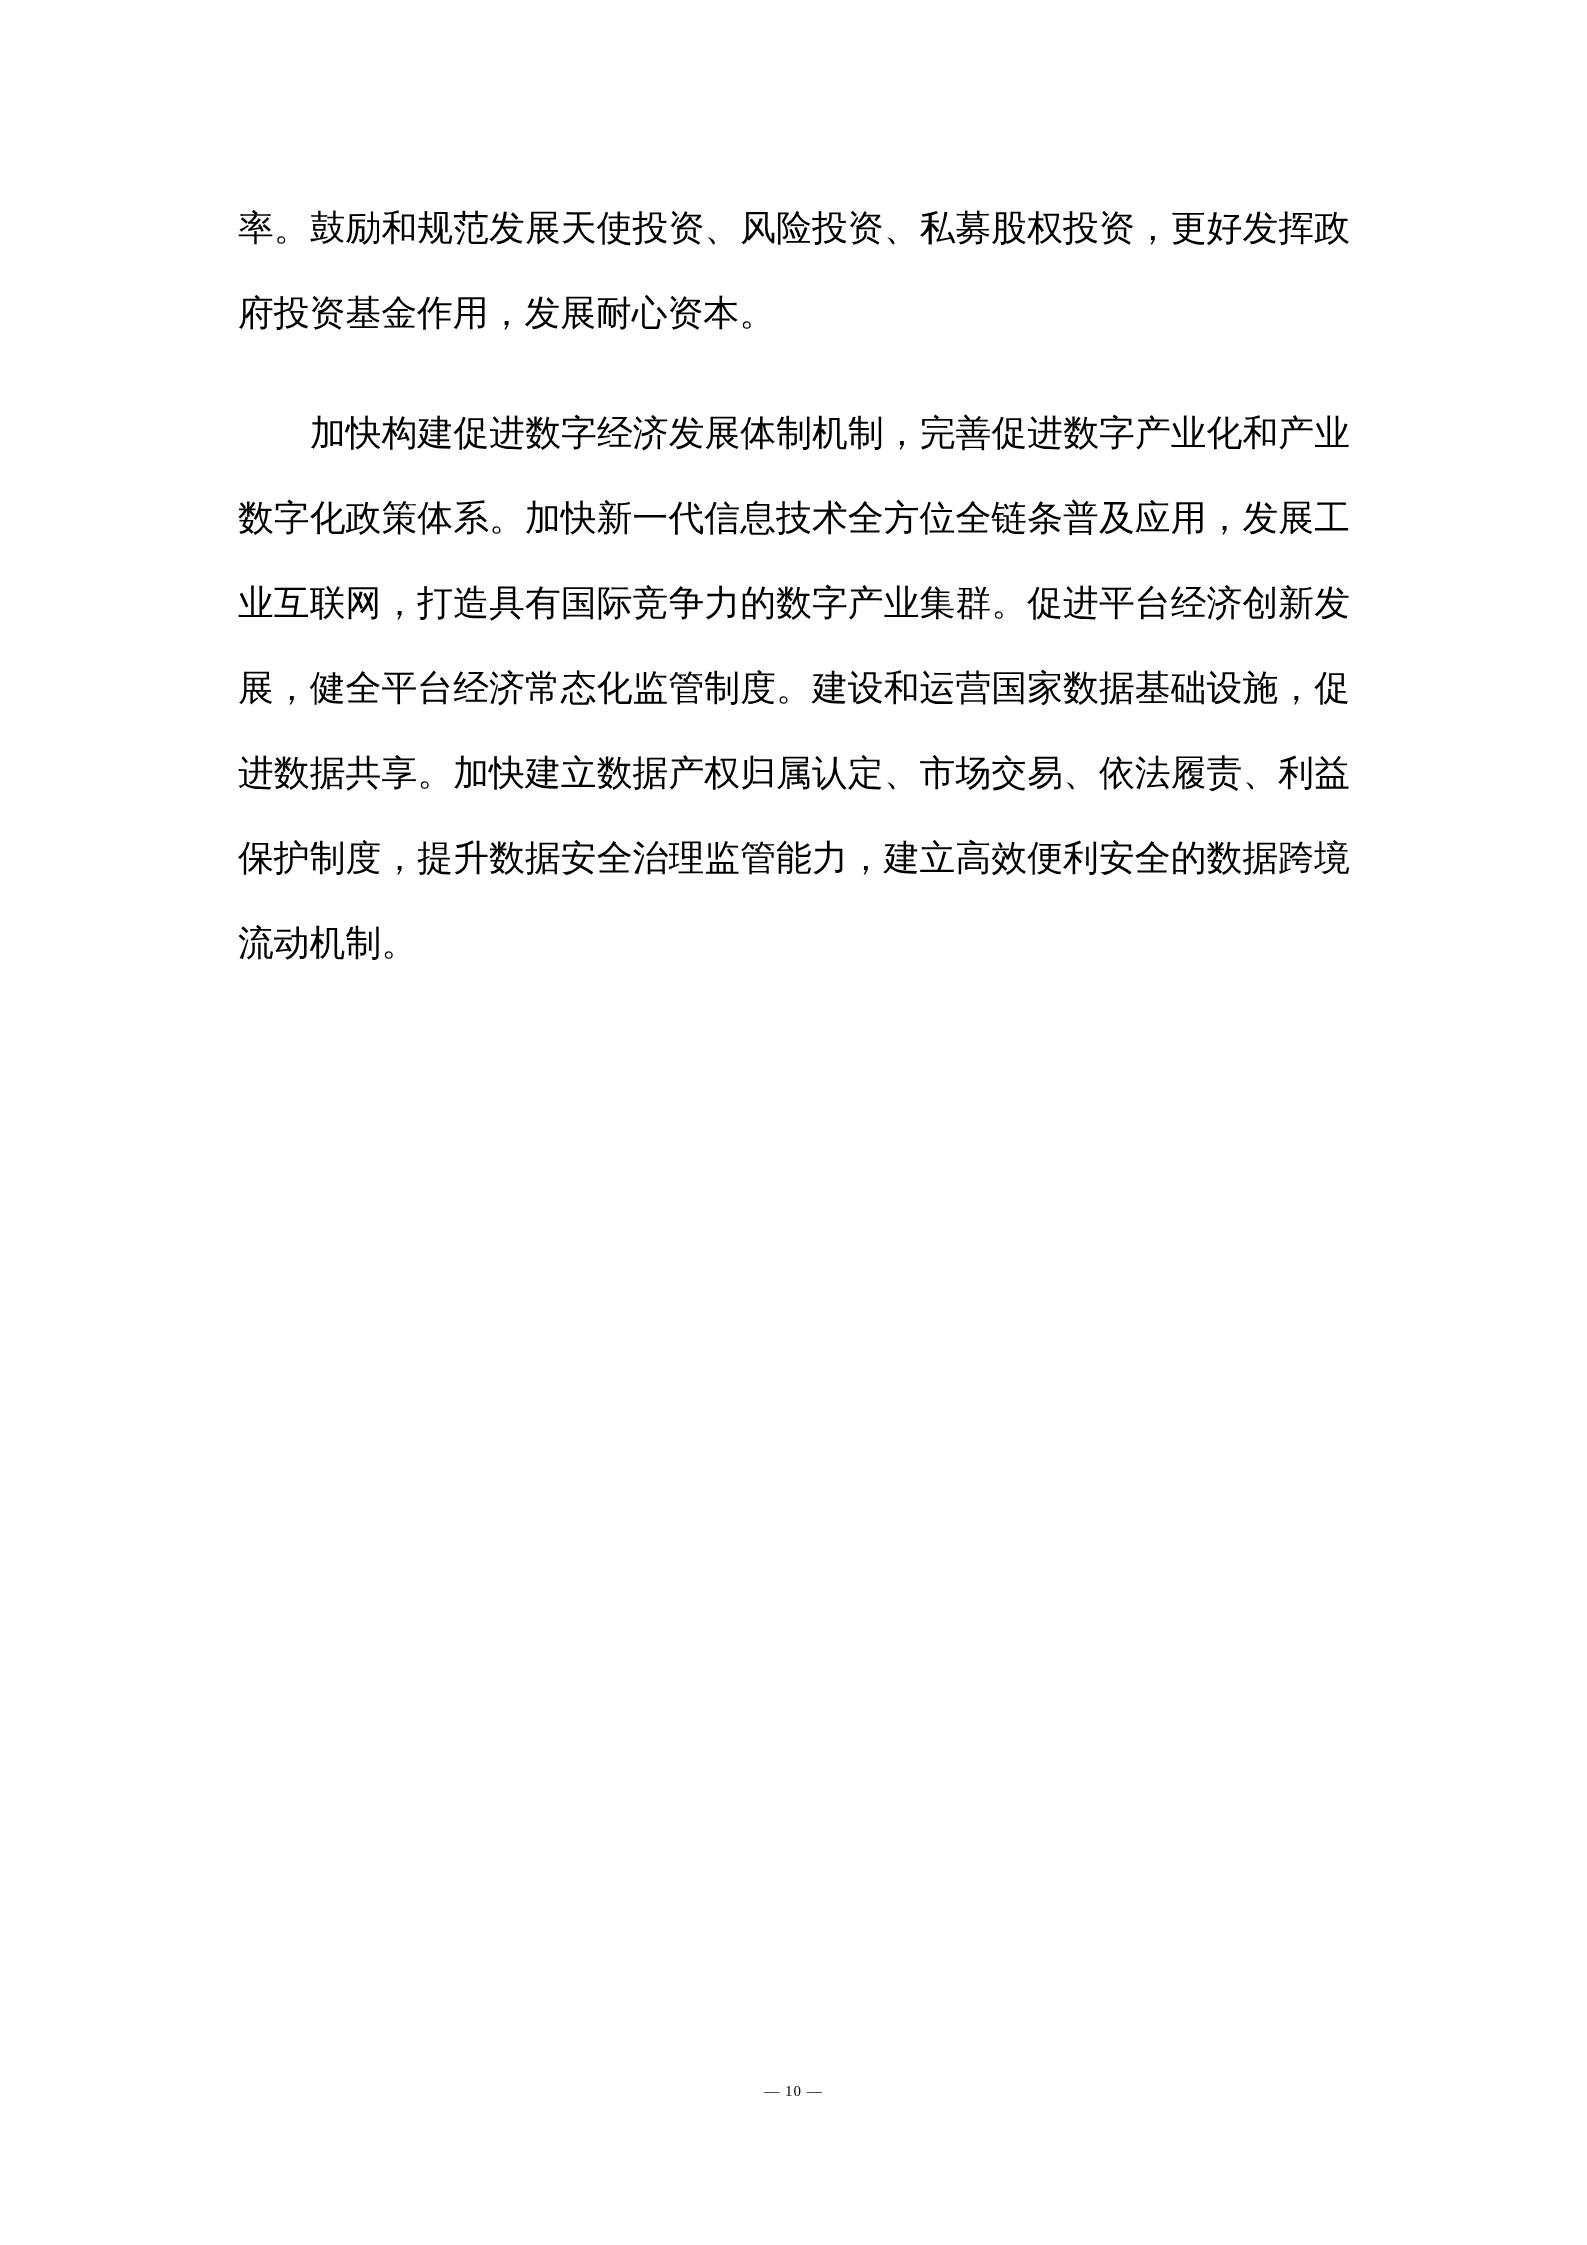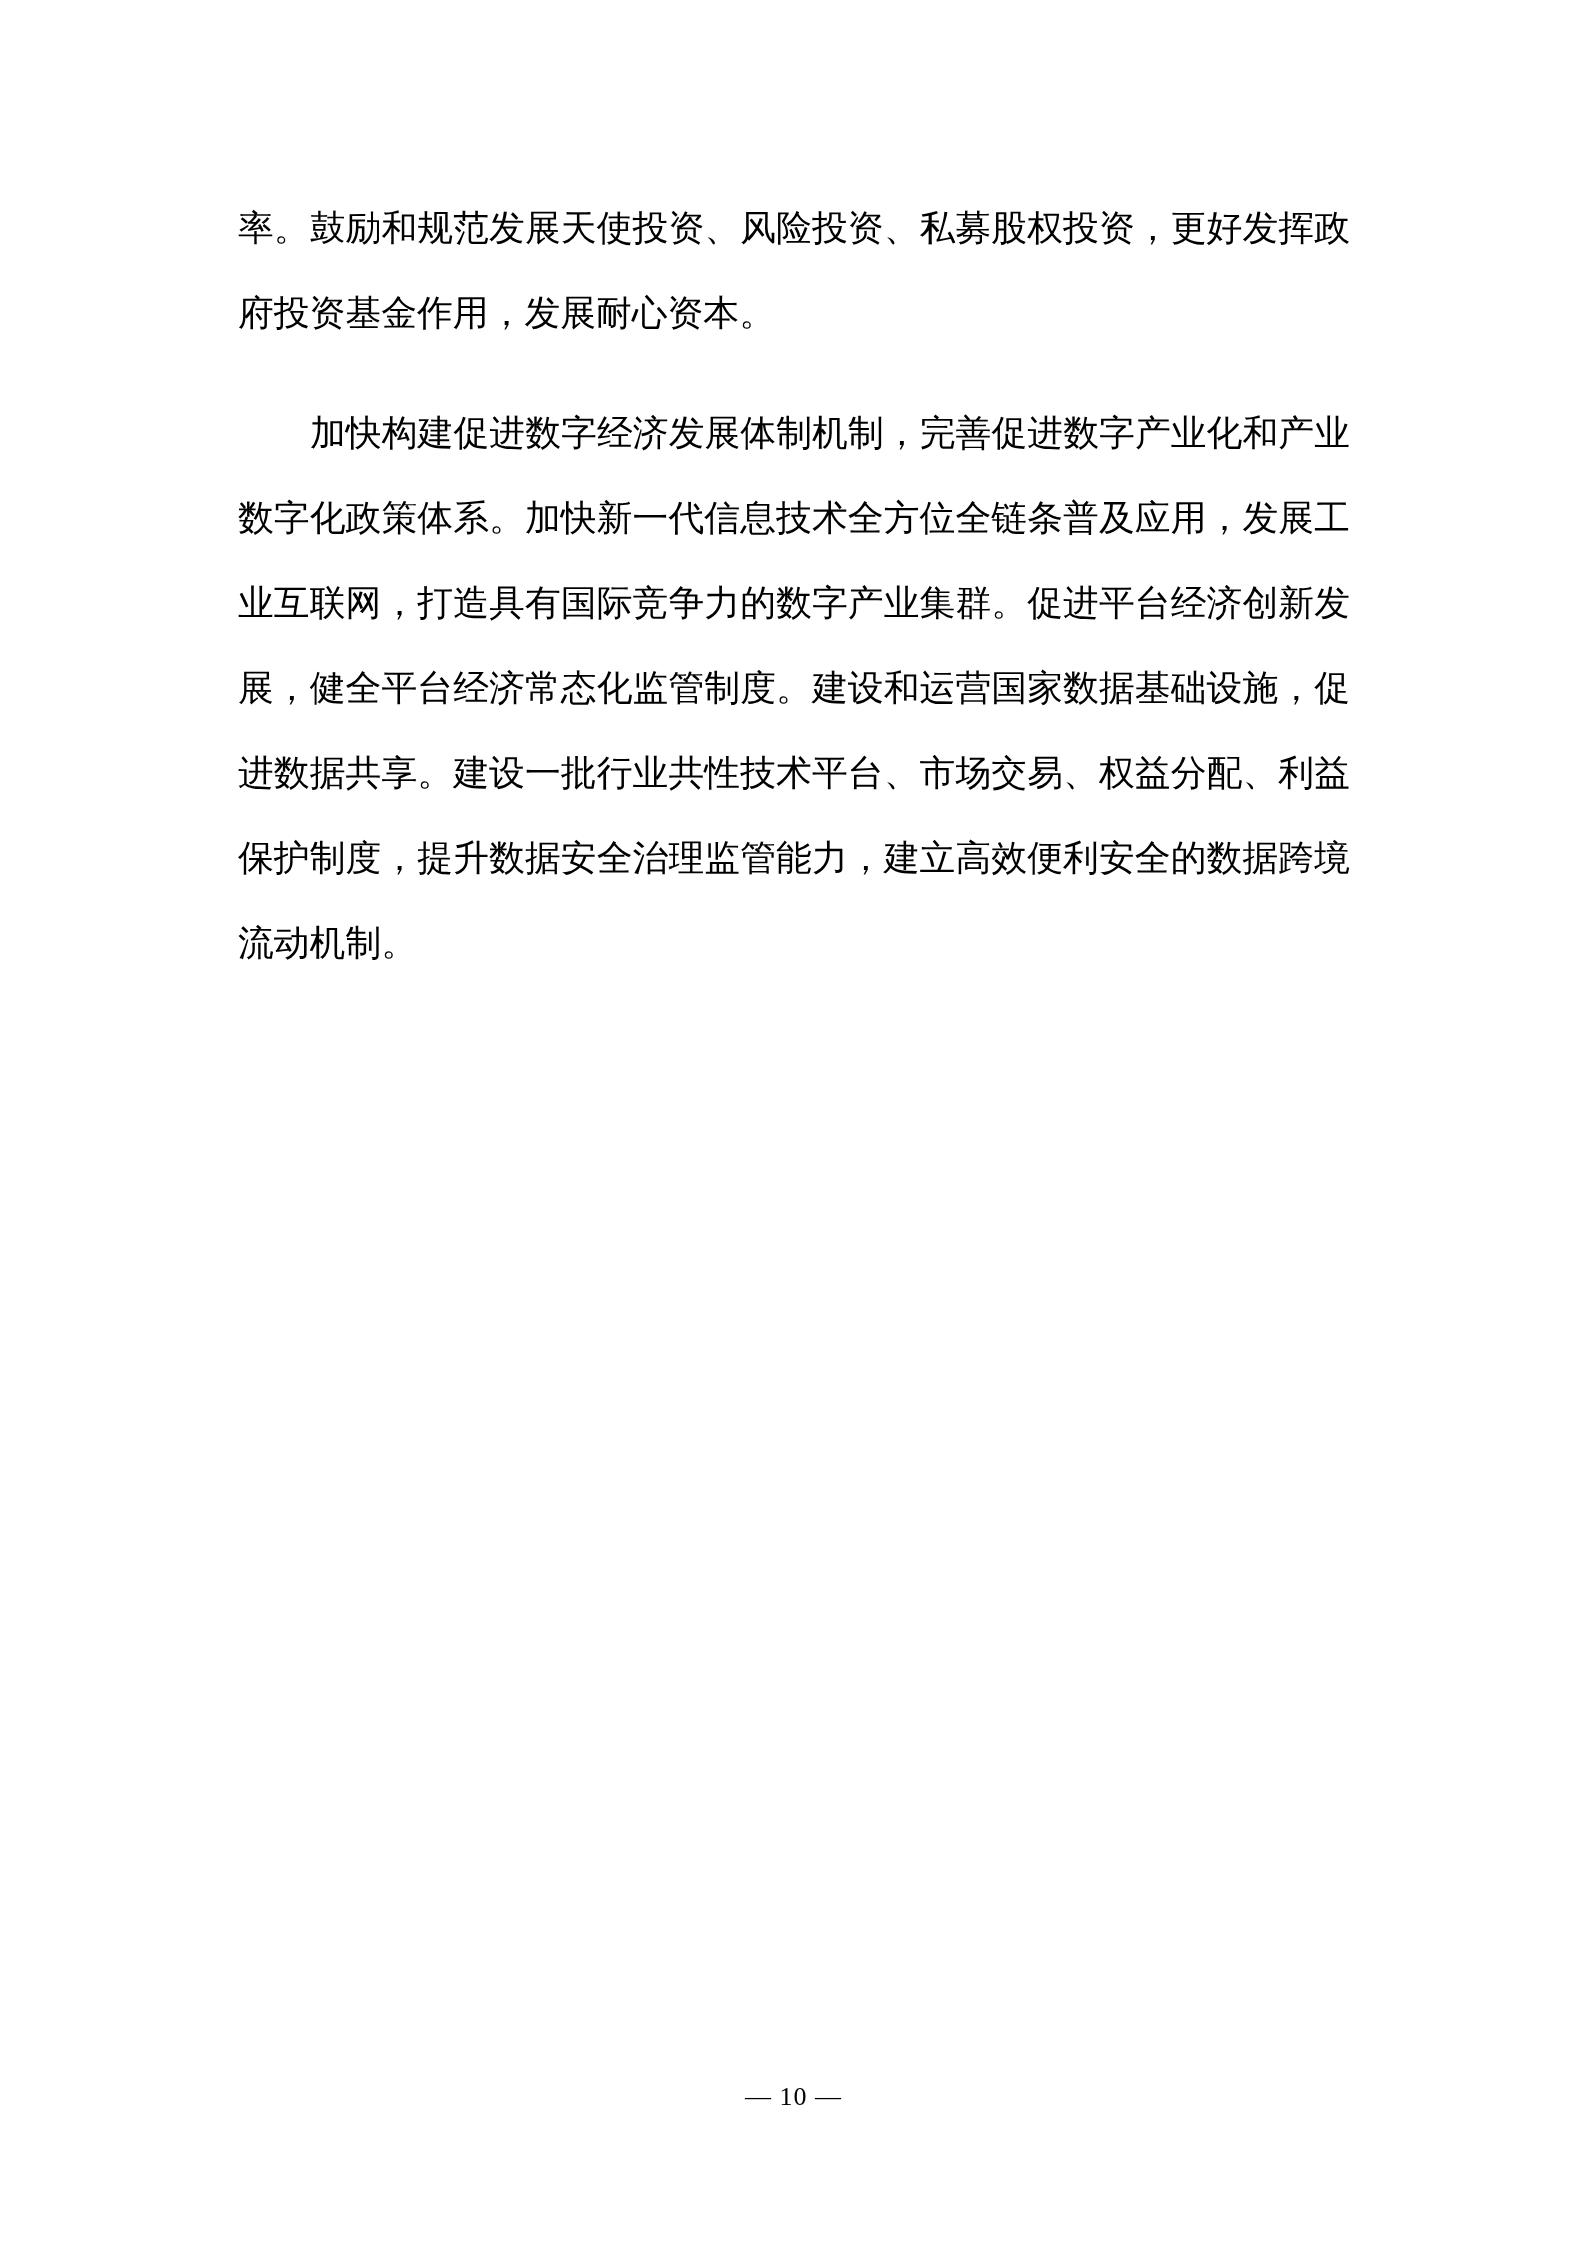--- a/index.html
+++ b/index.html
@@ -41,30 +41,30 @@
     text-indent: 72px;
   }
   .footer {
     position: absolute;
     left: 0;
     top: 2082px;
     width: 1587px;
     text-align: center;
   }
   .page-number {
-    font-size: 26px;
+    font-size: 15px;
     letter-spacing: 1px;
     color: var(--text-color, #000000);
     font-family: "Liberation Serif", "DejaVu Serif", serif;
   }
 </style>
 </head>
 <body>
 
 <div class="page">
   <main class="content">
     <p class="para">率。鼓励和规范发展天使投资、风险投资、私募股权投资，更好发挥政府投资基金作用，发展耐心资本。</p>
-    <p class="para indent">加快构建促进数字经济发展体制机制，完善促进数字产业化和产业数字化政策体系。加快新一代信息技术全方位全链条普及应用，发展工业互联网，打造具有国际竞争力的数字产业集群。促进平台经济创新发展，健全平台经济常态化监管制度。建设和运营国家数据基础设施，促进数据共享。建设一批行业共性技术平台、市场交易、权益分配、利益保护制度，提升数据安全治理监管能力，建立高效便利安全的数据跨境流动机制。</p>
+    <p class="para indent">加快构建促进数字经济发展体制机制，完善促进数字产业化和产业数字化政策体系。加快新一代信息技术全方位全链条普及应用，发展工业互联网，打造具有国际竞争力的数字产业集群。促进平台经济创新发展，健全平台经济常态化监管制度。建设和运营国家数据基础设施，促进数据共享。加快建立数据产权归属认定、市场交易、依法履责、利益保护制度，提升数据安全治理监管能力，建立高效便利安全的数据跨境流动机制。</p>
   </main>
   <footer class="footer">
     <span class="page-number">— 10 —</span>
   </footer>
 </div>
 
 </body></html>

